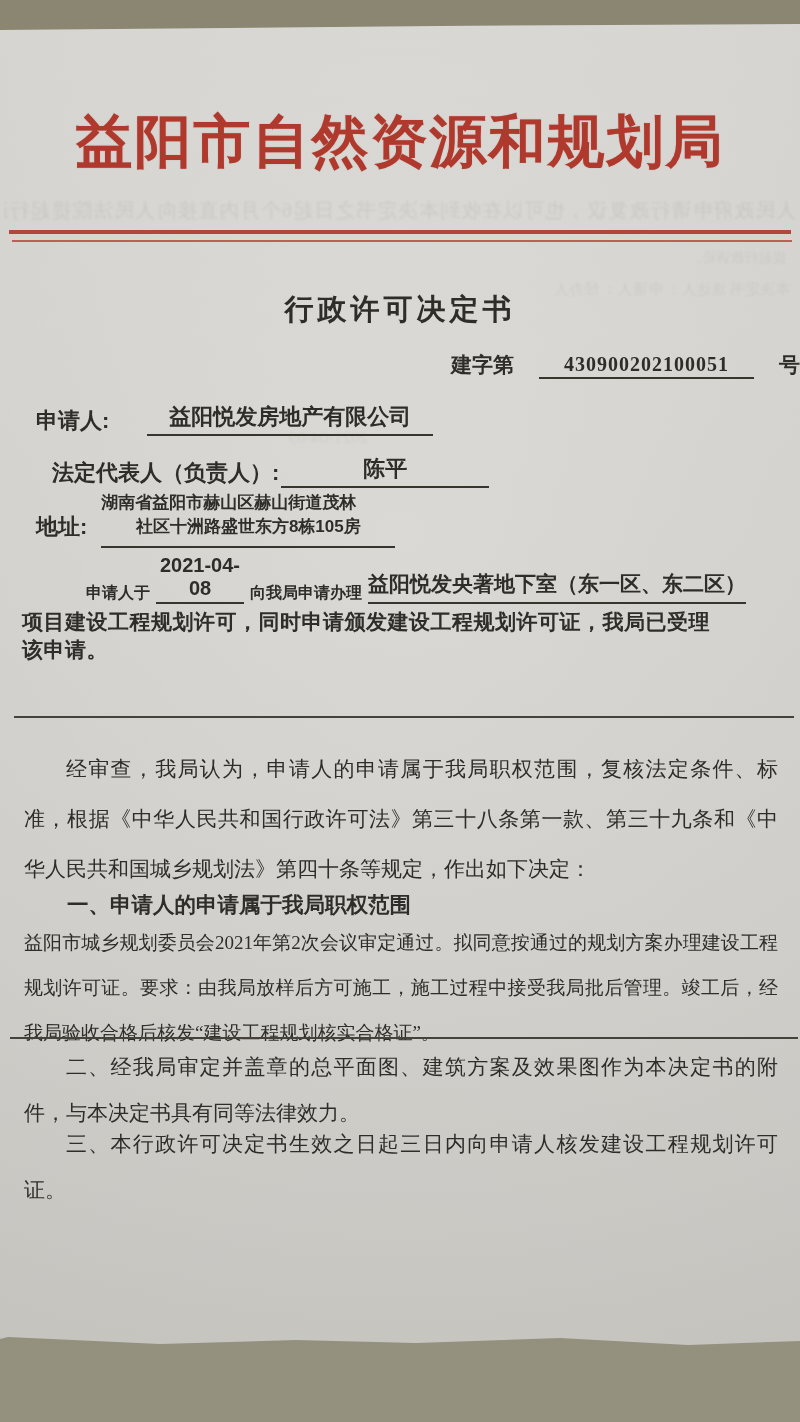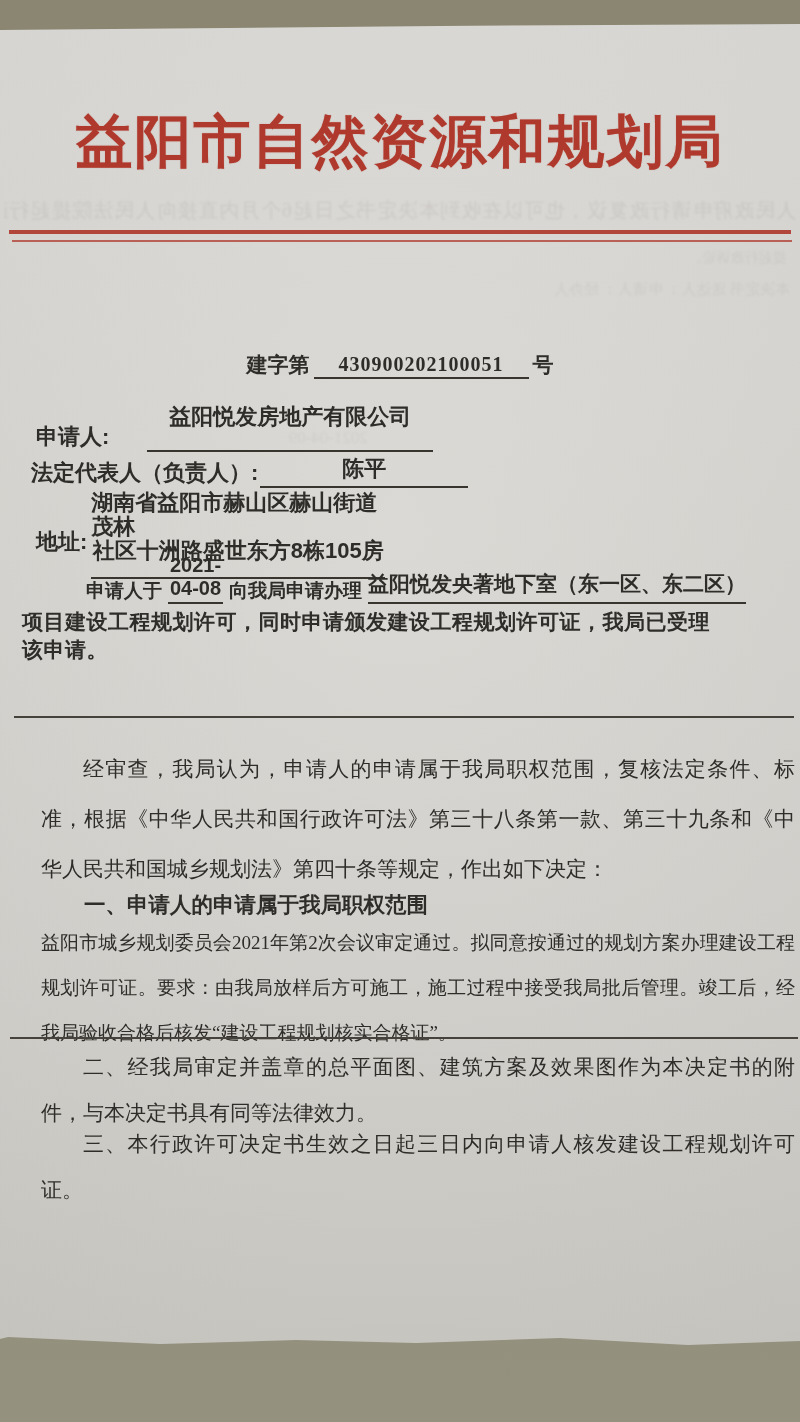--- a/index.html
+++ b/index.html
@@ -62,63 +62,62 @@
     text-align:center;
     font-weight:700;
     font-size:29px;
     letter-spacing:4px;
   }
 
   .u{border-bottom:2px solid #38352f;display:inline-block;text-align:center;}
 
   .doc-no{
     position:absolute;top:351px;left:0;width:800px;
-    display:flex;justify-content:center;align-items:flex-end;
-    font-size:21px;font-weight:700;
+    display:flex;justify-content:flex-end;align-items:flex-end;
+    font-size:21px;font-weight:700;gap:21px;
   }
   .doc-no .num{width:215px;font-size:20px;letter-spacing:1px;margin:0 4px;padding-bottom:1px;}
 
   .form{
     font-family:"Liberation Sans","DejaVu Sans",sans-serif;
     font-weight:700;
     font-size:22px;
     position:absolute;left:0;top:0;width:800px;
   }
   .frow{position:absolute;display:flex;align-items:flex-end;}
   .row-applicant{top:402px;left:36px;gap:36px;}
-  .row-applicant .u{width:286px;margin-left:2px;font-size:22px;padding-bottom:18px;}
-  .row-legal{top:454px;left:31px;}
+  .row-applicant .u{width:286px;margin-left:2px;font-size:22px;padding-bottom:2px;}
+  .row-legal{top:454px;left:52px;}
   .row-legal .u{width:208px;margin-left:2px;font-size:22px;padding-bottom:2px;}
   .row-address{top:491px;left:36px;align-items:center;}
   .addr-label{margin-top:14px;}
   .addr-value{
-    width:294px;margin-left:4px;
+    width:294px;margin-left:14px;
     border-bottom:2px solid #38352f;
-    font-size:22px;line-height:24px;padding-bottom:14px;
+    font-size:17px;line-height:24px;padding-bottom:7px;
   }
   .addr-line2{text-align:center;}
   .row-apply{top:554px;left:86px;right:54px;display:flex;}
-  .row-apply .lbl{font-size:19px;white-space:nowrap;}
+  .row-apply .lbl{font-size:16px;white-space:nowrap;}
   .row-apply .date{width:136px;font-size:20px;margin:0 6px;padding-bottom:2px;font-weight:700;}
   .row-apply .project{flex:1;margin-left:6px;font-size:21px;padding-bottom:4px;white-space:nowrap;}
   .apply-suffix{
     position:absolute;top:608px;left:22px;width:700px;
     font-size:21px;letter-spacing:.5px;
   }
 
   .divider{position:absolute;height:2px;background:#45423b;}
   .divider1{top:716px;left:14px;width:780px;}
   .divider2{top:1037px;left:10px;width:788px;}
 
   .para{
     position:absolute;left:24px;width:754px;
     text-align:justify;
     font-size:21px;
     line-height:50px;
-    margin-left:17px;
   }
   .indent{text-indent:2em;}
   .para-review{top:744px;}
   .item1-title{top:882px;font-weight:700;line-height:46px;font-family:"Liberation Sans","DejaVu Sans",sans-serif;font-size:21.5px;}
   .item1-detail{top:920px;font-size:19px;line-height:45px;}
   .item2{top:1044px;line-height:46px;}
   .item3{top:1121px;line-height:46px;}
 </style>
 </head>
 <body>
@@ -129,20 +128,21 @@
 
   <div class="bleed bleed1">人民政府申请行政复议，也可以在收到本决定书之日起6个月内直接向人民法院提起行政诉讼</div>
   <div class="bleed bleed2">提起行政诉讼。</div>
   <div class="bleed bleed3">本决定书  送达人：  申请人：  经办人</div>
   <div class="bleed bleed4">2021-04-09</div>
 
   <div class="agency">益阳市自然资源和规划局</div>
   <div class="red-rule-thick"></div>
   <div class="red-rule-thin"></div>
 
+  <div class="doc-title">行政许可决定书</div>
 
   <div class="doc-no">
     <span>建字第</span>
     <span class="u num">430900202100051</span>
     <span>号</span>
   </div>
 
   <div class="form">
 
     <div class="frow row-applicant">

